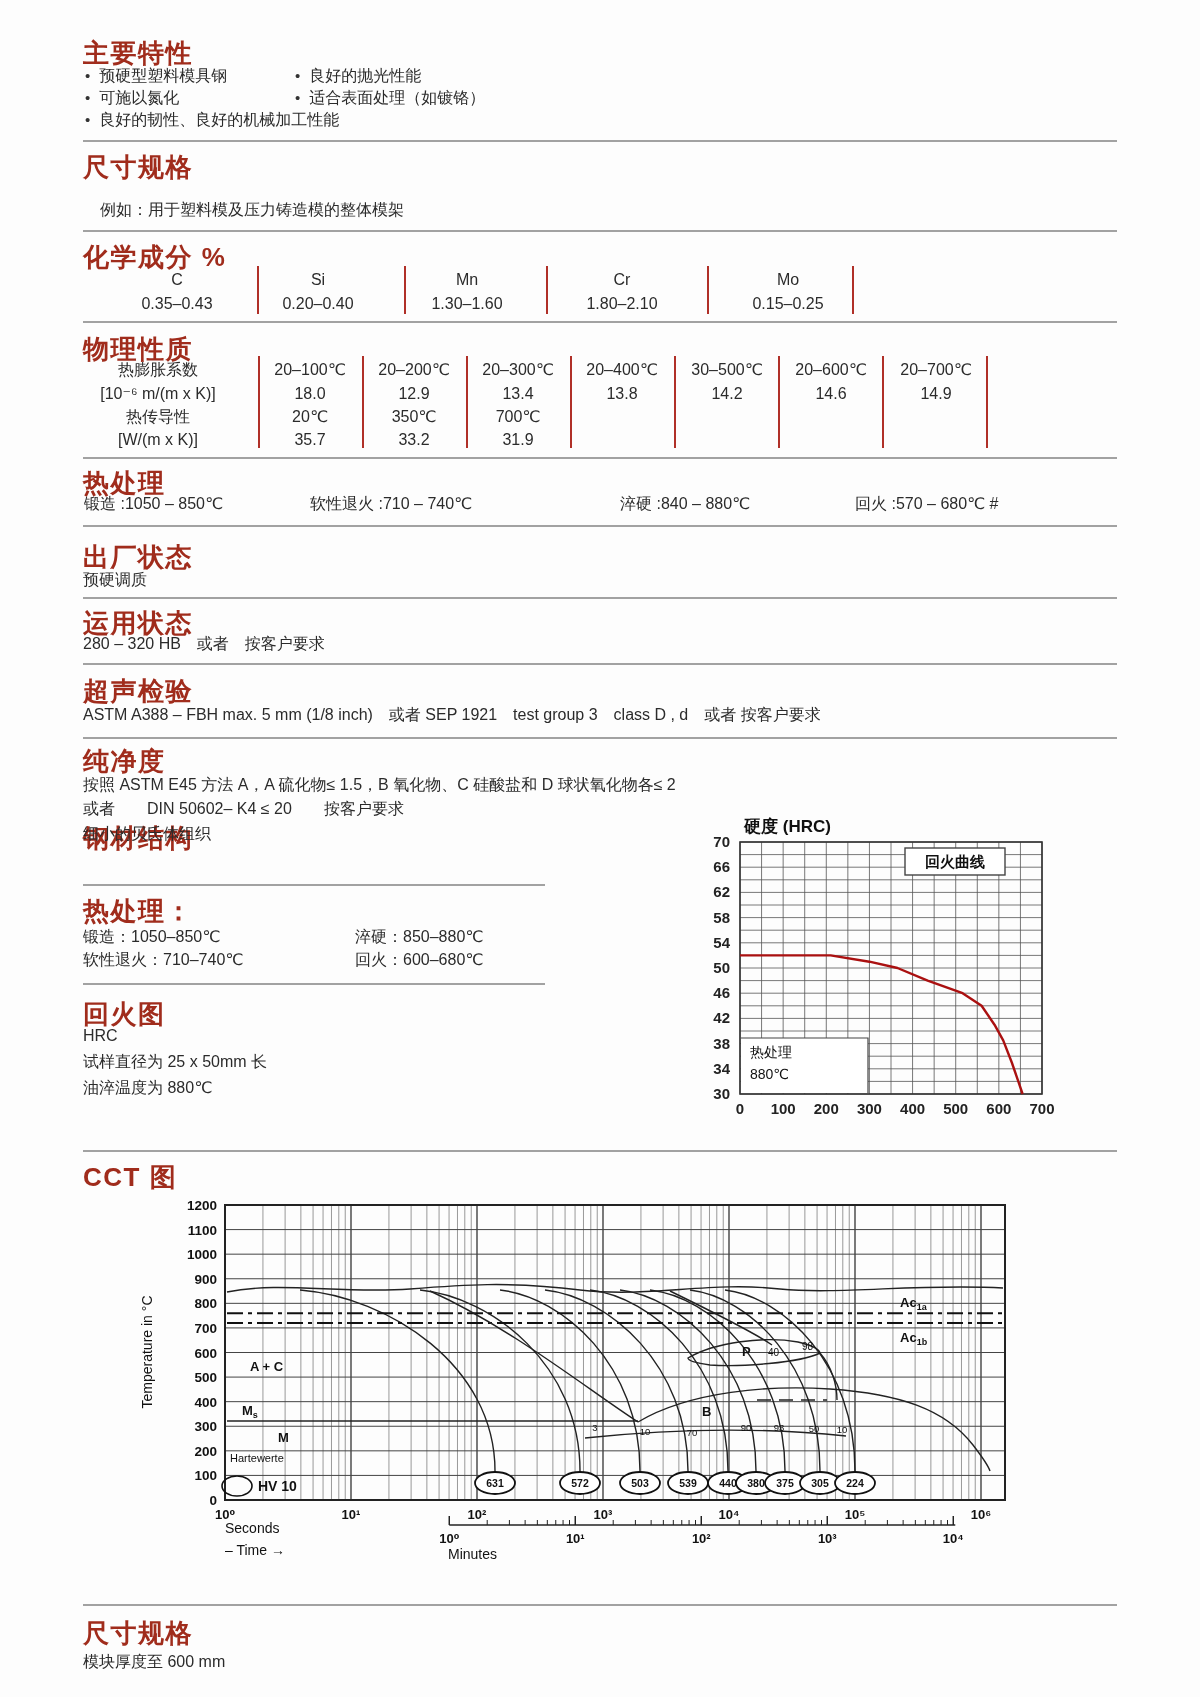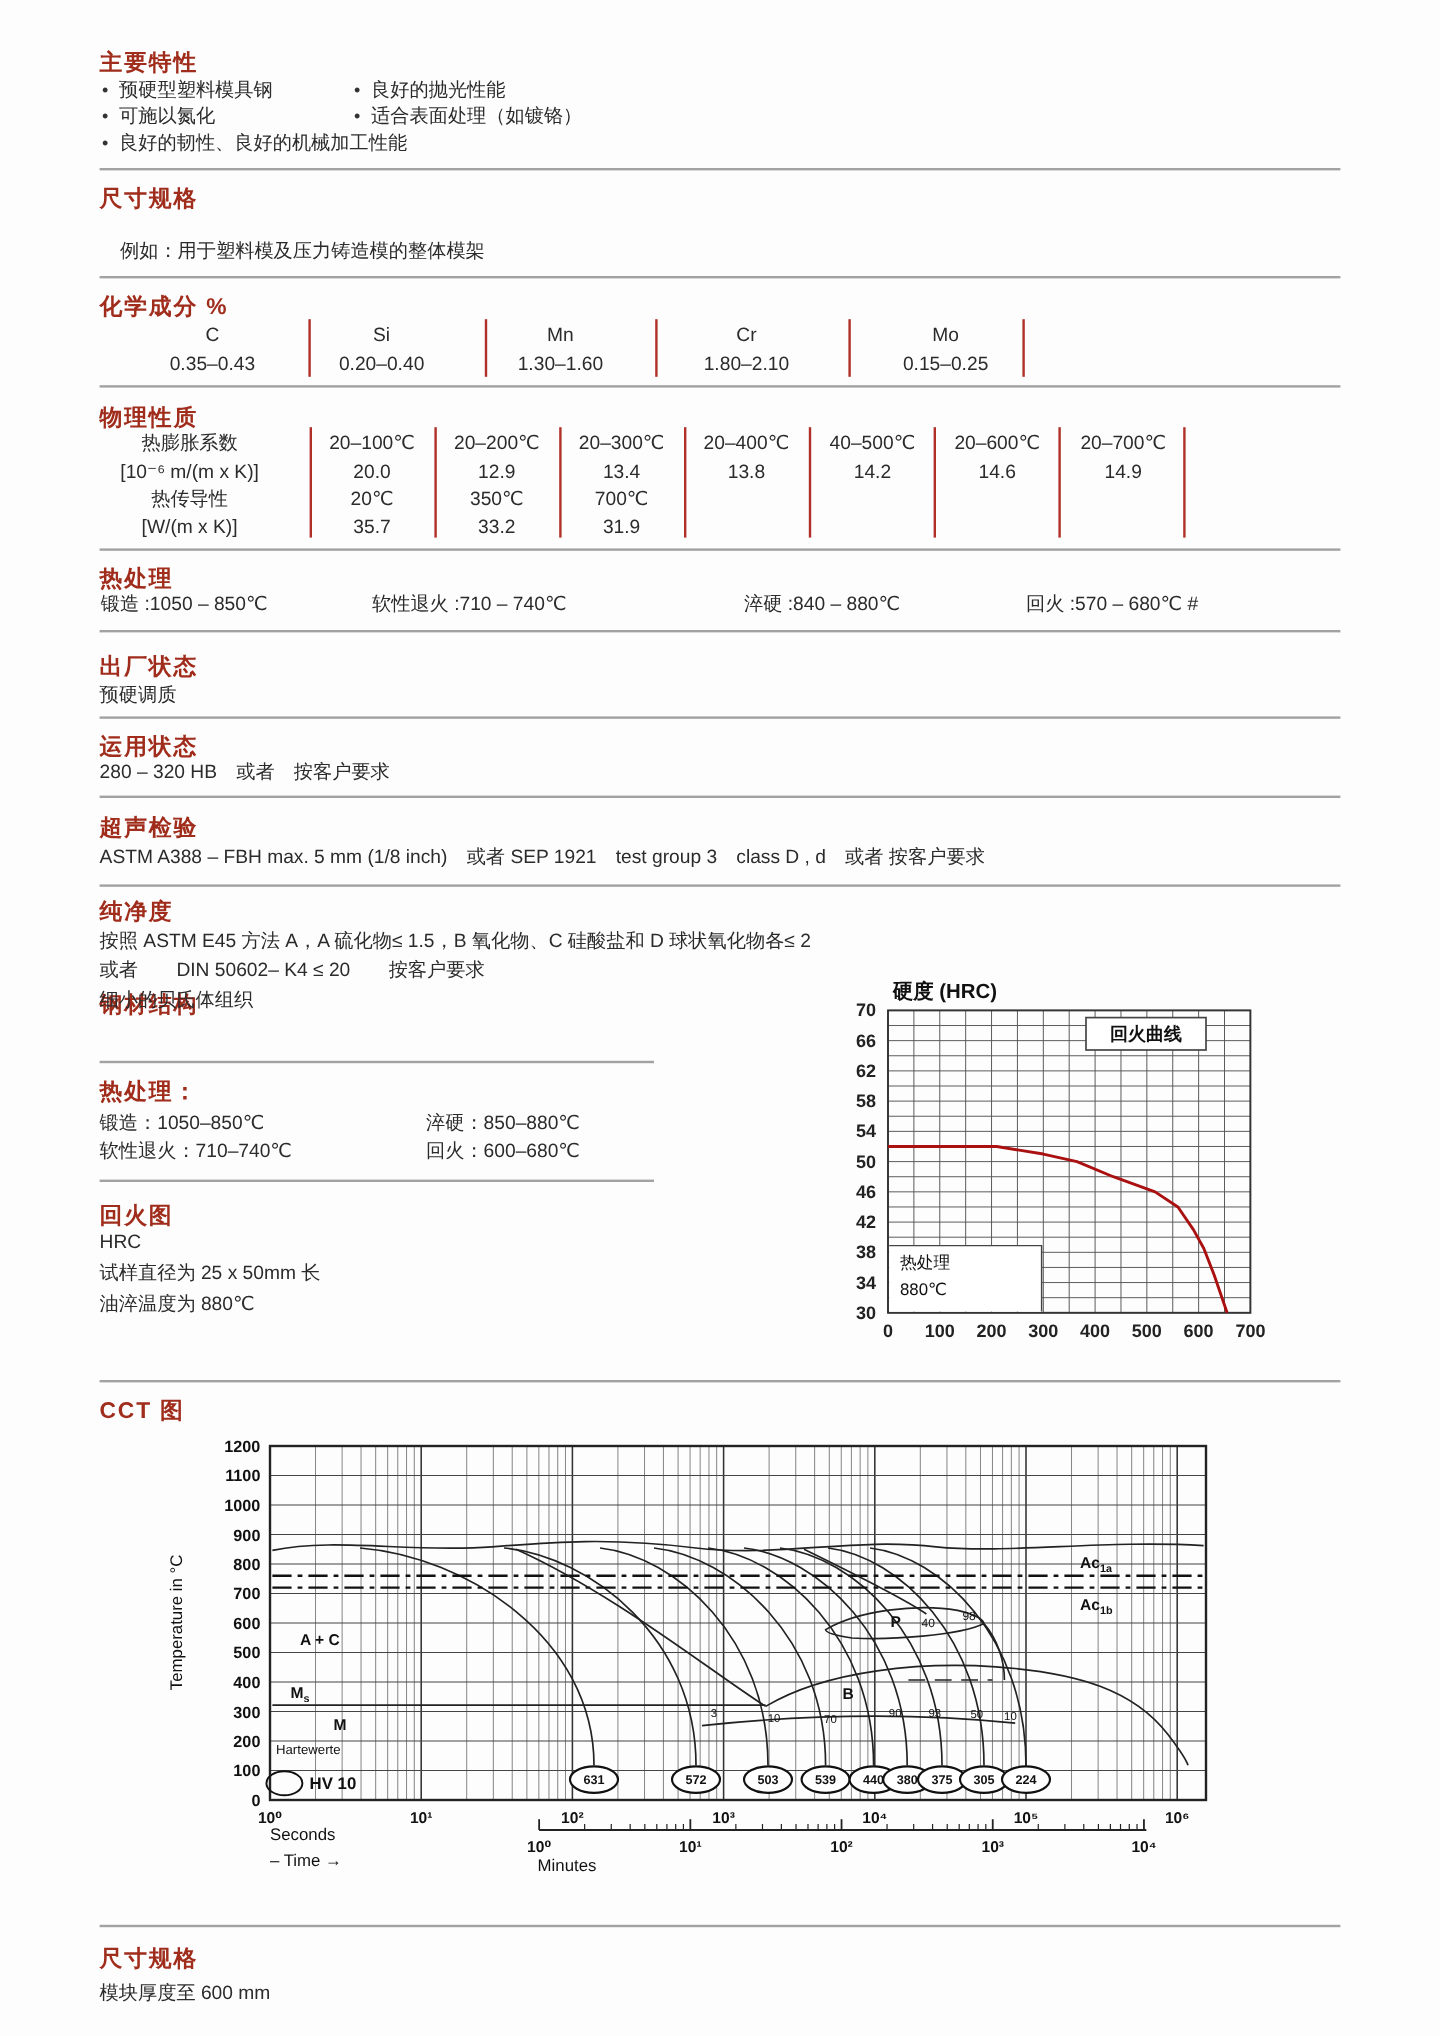--- a/index.html
+++ b/index.html
@@ -1,18 +1,18 @@
 <!DOCTYPE html>
 <html style="--heading: #a02c1c; --divider-red: #b03028; --separator: #a2a2a2; --text: #2b2b2b; --curve-red: #aa1010;"><head>
 <meta charset="utf-8">
 <style>
   html,body{margin:0;padding:0;background:#e9e9e9;}
   .page{position:relative;width:1200px;height:1697px;background:#fdfdfd;margin:0 auto;
         font-family:"Liberation Sans","DejaVu Sans",sans-serif;overflow:hidden;}
-  .h{position:absolute;left:83px;font-size:19px;font-weight:700;color:var(--heading,#a02c1c);
+  .h{position:absolute;left:83px;font-size:26px;font-weight:700;color:var(--heading,#a02c1c);
      letter-spacing:1.5px;white-space:nowrap;line-height:22px;}
   .t{position:absolute;font-size:16px;color:var(--text,#2b2b2b);white-space:nowrap;line-height:20px;}
   .ctr{transform:translateX(-50%);}
   .bl::before{content:"•";margin-right:9px;font-size:15px;color:#333;}
   .sep{position:absolute;left:83px;width:1034px;height:2px;background:var(--separator,#a2a2a2);}
   .sepShort{width:462px;}
   .vred{position:absolute;width:2px;background:var(--divider-red,#b03028);}
   svg{position:absolute;}
   svg text{font-family:"Liberation Sans","DejaVu Sans",sans-serif;}
   .tc-lab{font-size:15px;font-weight:700;fill:#222;}
@@ -65,24 +65,24 @@
 
   <div class="h" style="top:338px">物理性质</div>
   <div class="t ctr" style="left:158px;top:360px">热膨胀系数</div>
   <div class="t ctr" style="left:158px;top:384px">[10⁻⁶ m/(m x K)]</div>
   <div class="t ctr" style="left:158px;top:407px">热传导性</div>
   <div class="t ctr" style="left:158px;top:430px">[W/(m x K)]</div>
   <div class="t ctr" style="left:310px;top:360px">20–100℃</div>
   <div class="t ctr" style="left:414px;top:360px">20–200℃</div>
   <div class="t ctr" style="left:518px;top:360px">20–300℃</div>
   <div class="t ctr" style="left:622px;top:360px">20–400℃</div>
-  <div class="t ctr" style="left:727px;top:360px">40–500℃</div>
+  <div class="t ctr" style="left:727px;top:360px">30–500℃</div>
   <div class="t ctr" style="left:831px;top:360px">20–600℃</div>
   <div class="t ctr" style="left:936px;top:360px">20–700℃</div>
-  <div class="t ctr" style="left:310px;top:384px">20.0</div>
+  <div class="t ctr" style="left:310px;top:384px">18.0</div>
   <div class="t ctr" style="left:414px;top:384px">12.9</div>
   <div class="t ctr" style="left:518px;top:384px">13.4</div>
   <div class="t ctr" style="left:622px;top:384px">13.8</div>
   <div class="t ctr" style="left:727px;top:384px">14.2</div>
   <div class="t ctr" style="left:831px;top:384px">14.6</div>
   <div class="t ctr" style="left:936px;top:384px">14.9</div>
   <div class="t ctr" style="left:310px;top:407px">20℃</div>
   <div class="t ctr" style="left:414px;top:407px">350℃</div>
   <div class="t ctr" style="left:518px;top:407px">700℃</div>
   <div class="t ctr" style="left:310px;top:430px">35.7</div>

